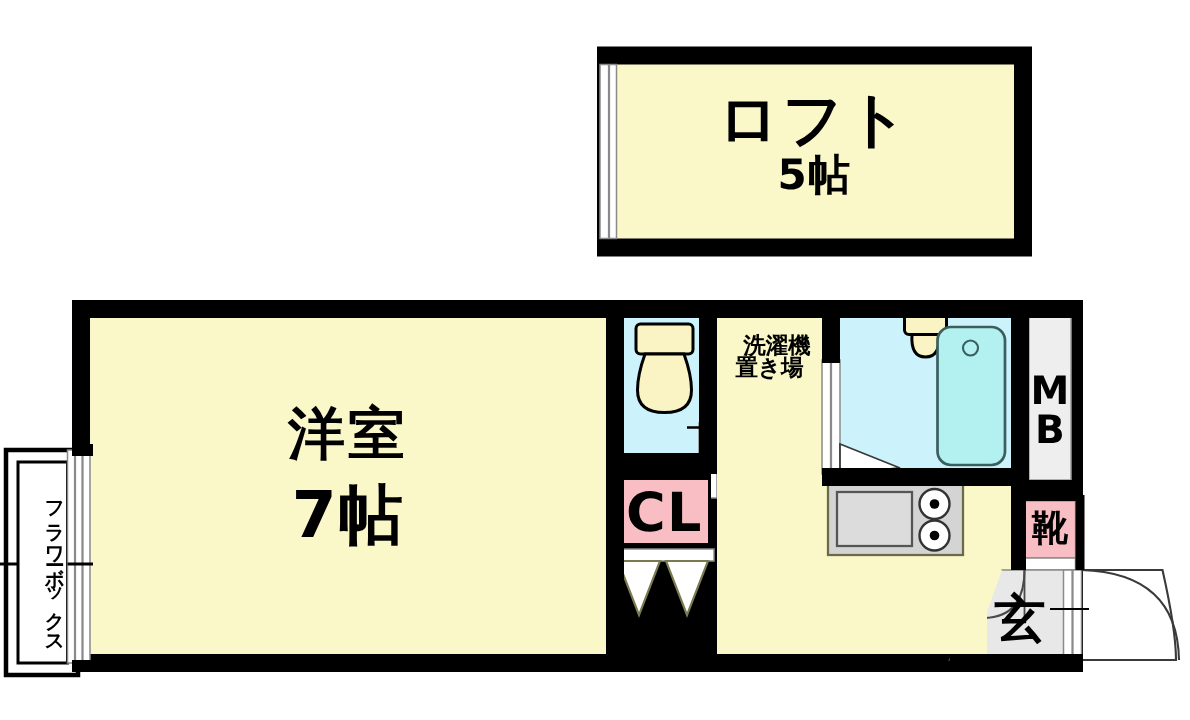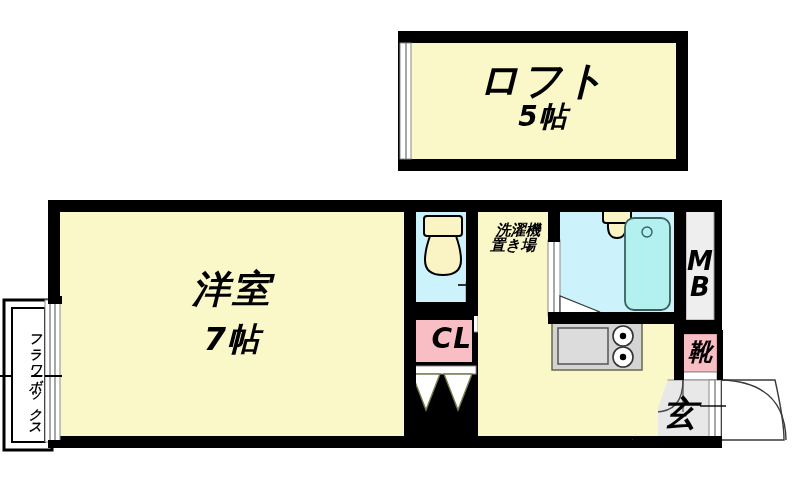--- a/index.html
+++ b/index.html
@@ -12,41 +12,40 @@
     width: 793px;
     height: 480px;
     font-family: "DejaVu Sans", "Liberation Sans", sans-serif;
     overflow: hidden;
   }
   #plan-root {
     position: relative;
     width: 793px;
     height: 468px;
     background: #ffffff;
-    font-style: italic;
   }
   #plan-svg {
     position: absolute;
     left: 0;
     top: 0;
   }
   .lbl {
     position: absolute;
     color: #000000;
     font-weight: 700;
     line-height: 1.0;
     white-space: pre;
     text-align: center;
     font-family: "DejaVu Sans", "Liberation Sans", sans-serif;
   }
   .lbl-loft-name { font-size: 40px; letter-spacing: 2px; }
   .lbl-loft-size { font-size: 28px; letter-spacing: 1px; }
   .lbl-room-name { font-size: 38px; letter-spacing: 2px; }
-  .lbl-room-size { font-size: 32px; letter-spacing: 1px; }
-  .lbl-cl { font-size: 28px; letter-spacing: 1px; text-align: right; }
+  .lbl-room-size { font-size: 43px; letter-spacing: 1px; }
+  .lbl-cl { font-size: 36px; letter-spacing: 1px; }
   .lbl-mb { font-size: 26px; line-height: 1.05; }
   .lbl-wm { font-size: 15px; line-height: 1.15; letter-spacing: 0px; }
   .lbl-kutsu { font-size: 24px; }
   .lbl-genkan { font-size: 34px; }
   .lbl-flower {
     font-size: 13px;
     line-height: 1.12;
     letter-spacing: 0px;
     writing-mode: vertical-rl;
     text-orientation: upright;

